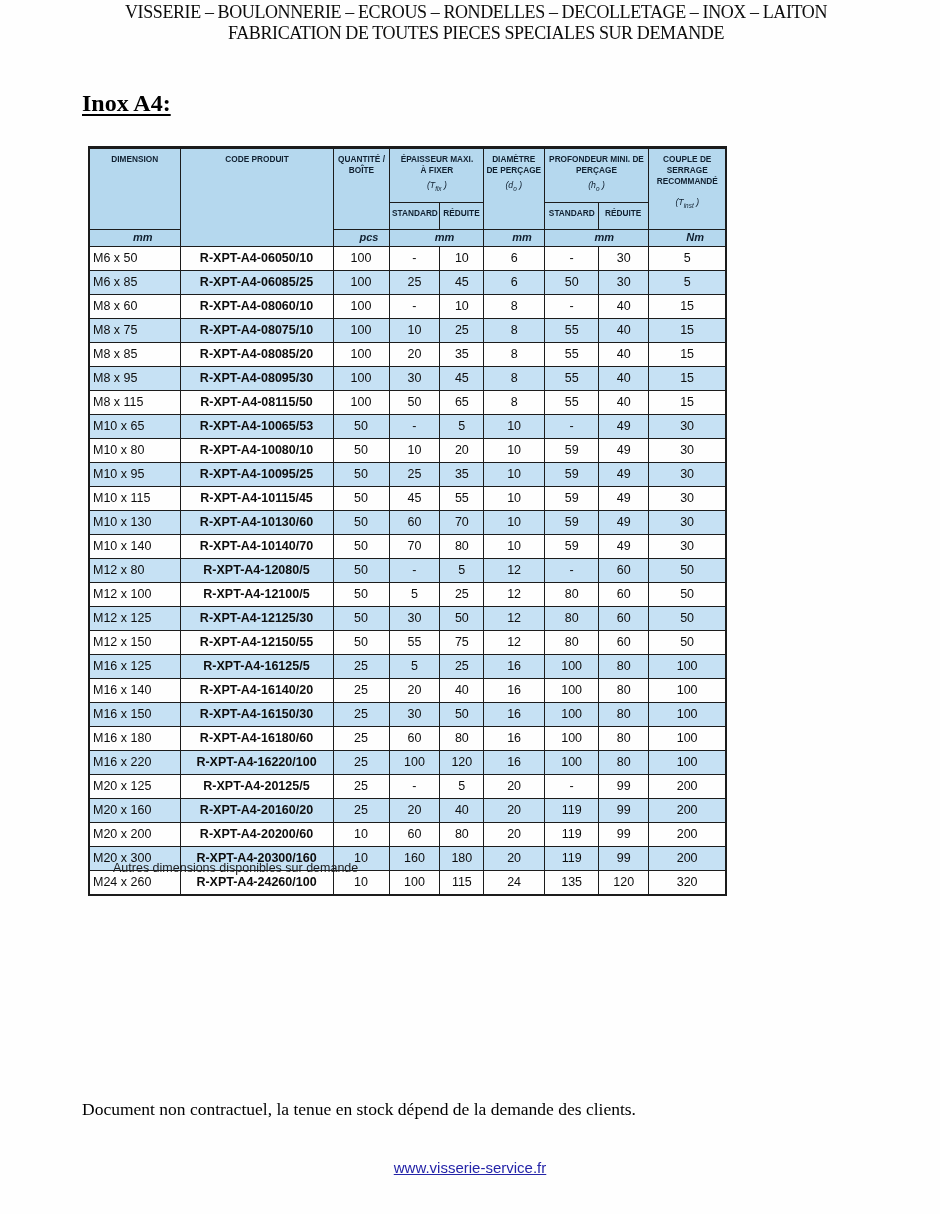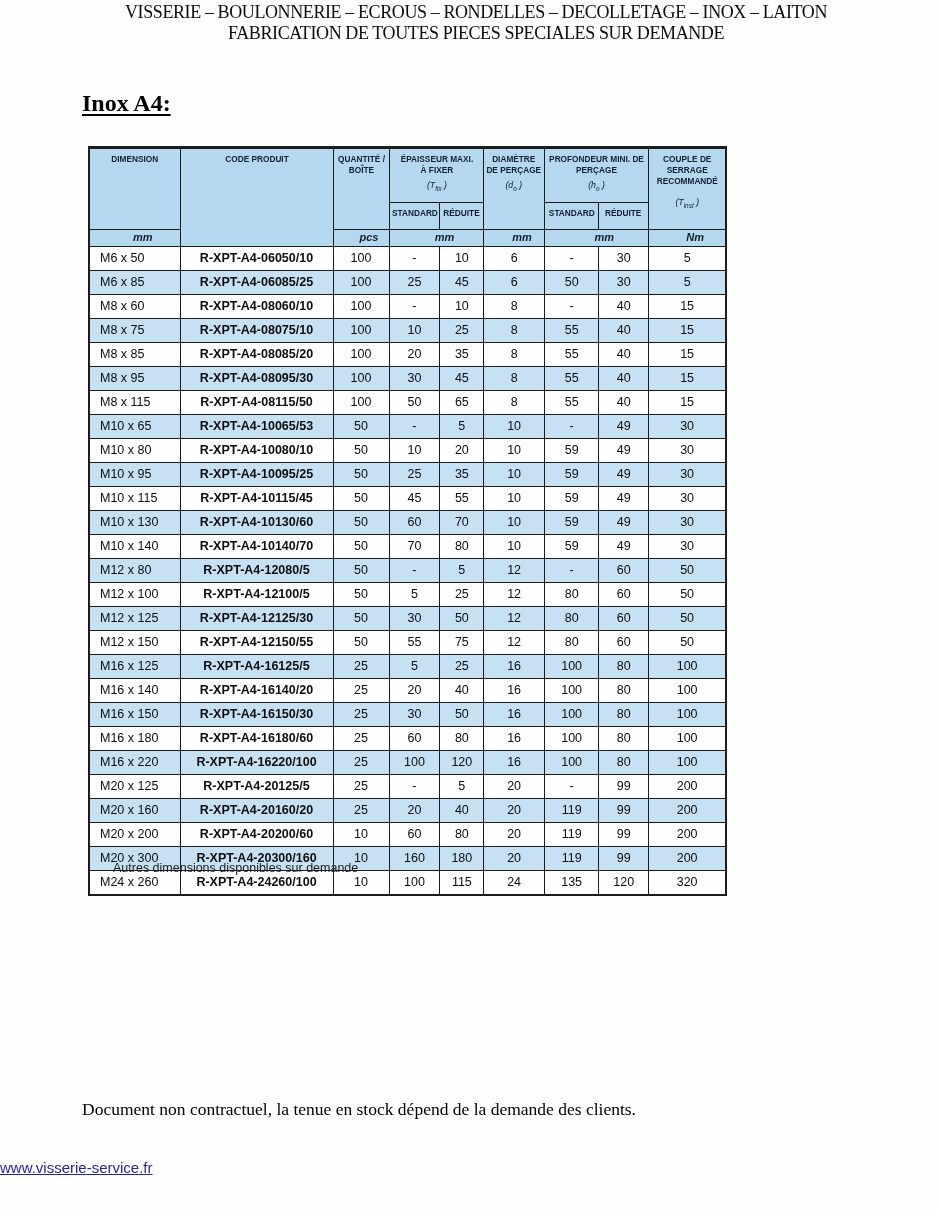--- a/index.html
+++ b/index.html
@@ -40,31 +40,31 @@
   .hdr .sym { font-style:italic; font-weight:normal; font-size:9.5px; margin-top:3px; }
   .hdr .sym sub { font-size:7px; }
   .hdr .sym-gap { margin-top:9px; }
   tr.sub-row th.hdr { height:21px; }
   tr.units-row th.hdr { height:15px; padding:1px 0 0 16px; font-style:italic; font-weight:bold; font-size:11px; }
   tr.head-row th.hdr { height:48px; }
   .spec-table td {
     height:23px; text-align:center; font-size:12.5px; padding:0 2px;
     background:#fefefe; color:#0d0d0d; line-height:23px; white-space:nowrap; overflow:hidden;
   }
-  .spec-table td.col-dim { text-align:left; padding-left:10px; }
+  .spec-table td.col-dim { text-align:left; padding-left:3px; }
   .spec-table td.col-code { font-weight:bold;margin-top:12px; }
   .spec-table tr.alt td { background:var(--row-blue); }
   .table-note {
     position:absolute; top:861px; left:113px; font-size:12.5px; color:#1e1e1e;
   }
   .disclaimer {
     position:absolute; top:1099px; left:82px;
     font-family:"Liberation Serif", serif; font-size:17.5px; color:#000;
   }
-  .links { position:absolute; top:1158px; left:0; width:100%; }
+  .links { position:absolute; top:1158px; left:0; width:100%; text-align:center; }
   .links a {
     display:block; color:var(--link-blue); font-size:15px; line-height:19px;
     text-decoration:underline; font-family:"Liberation Sans", sans-serif;
   }
 </style>
 </head>
 <body>
 
 <div class="page">
 

